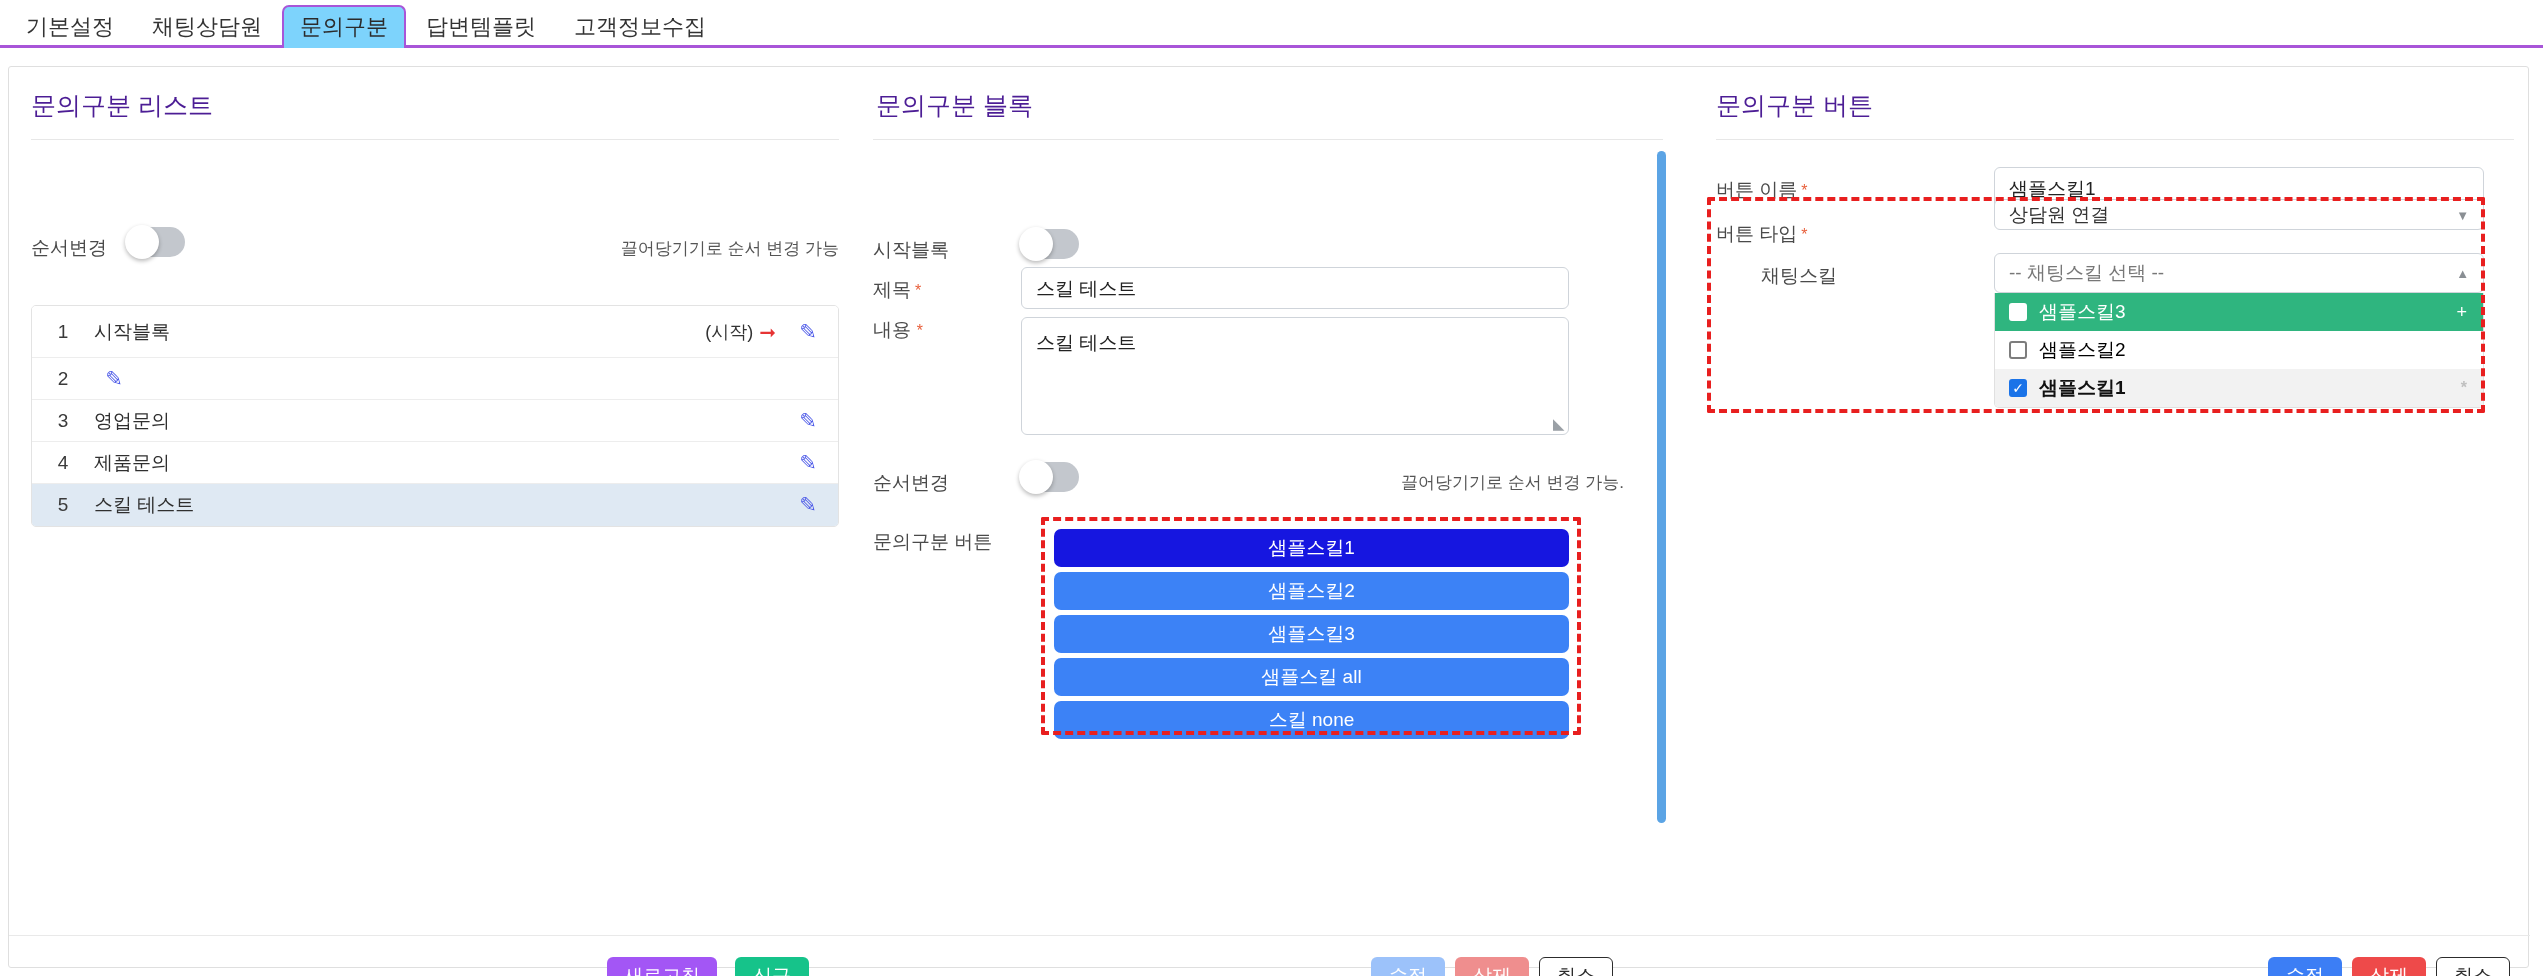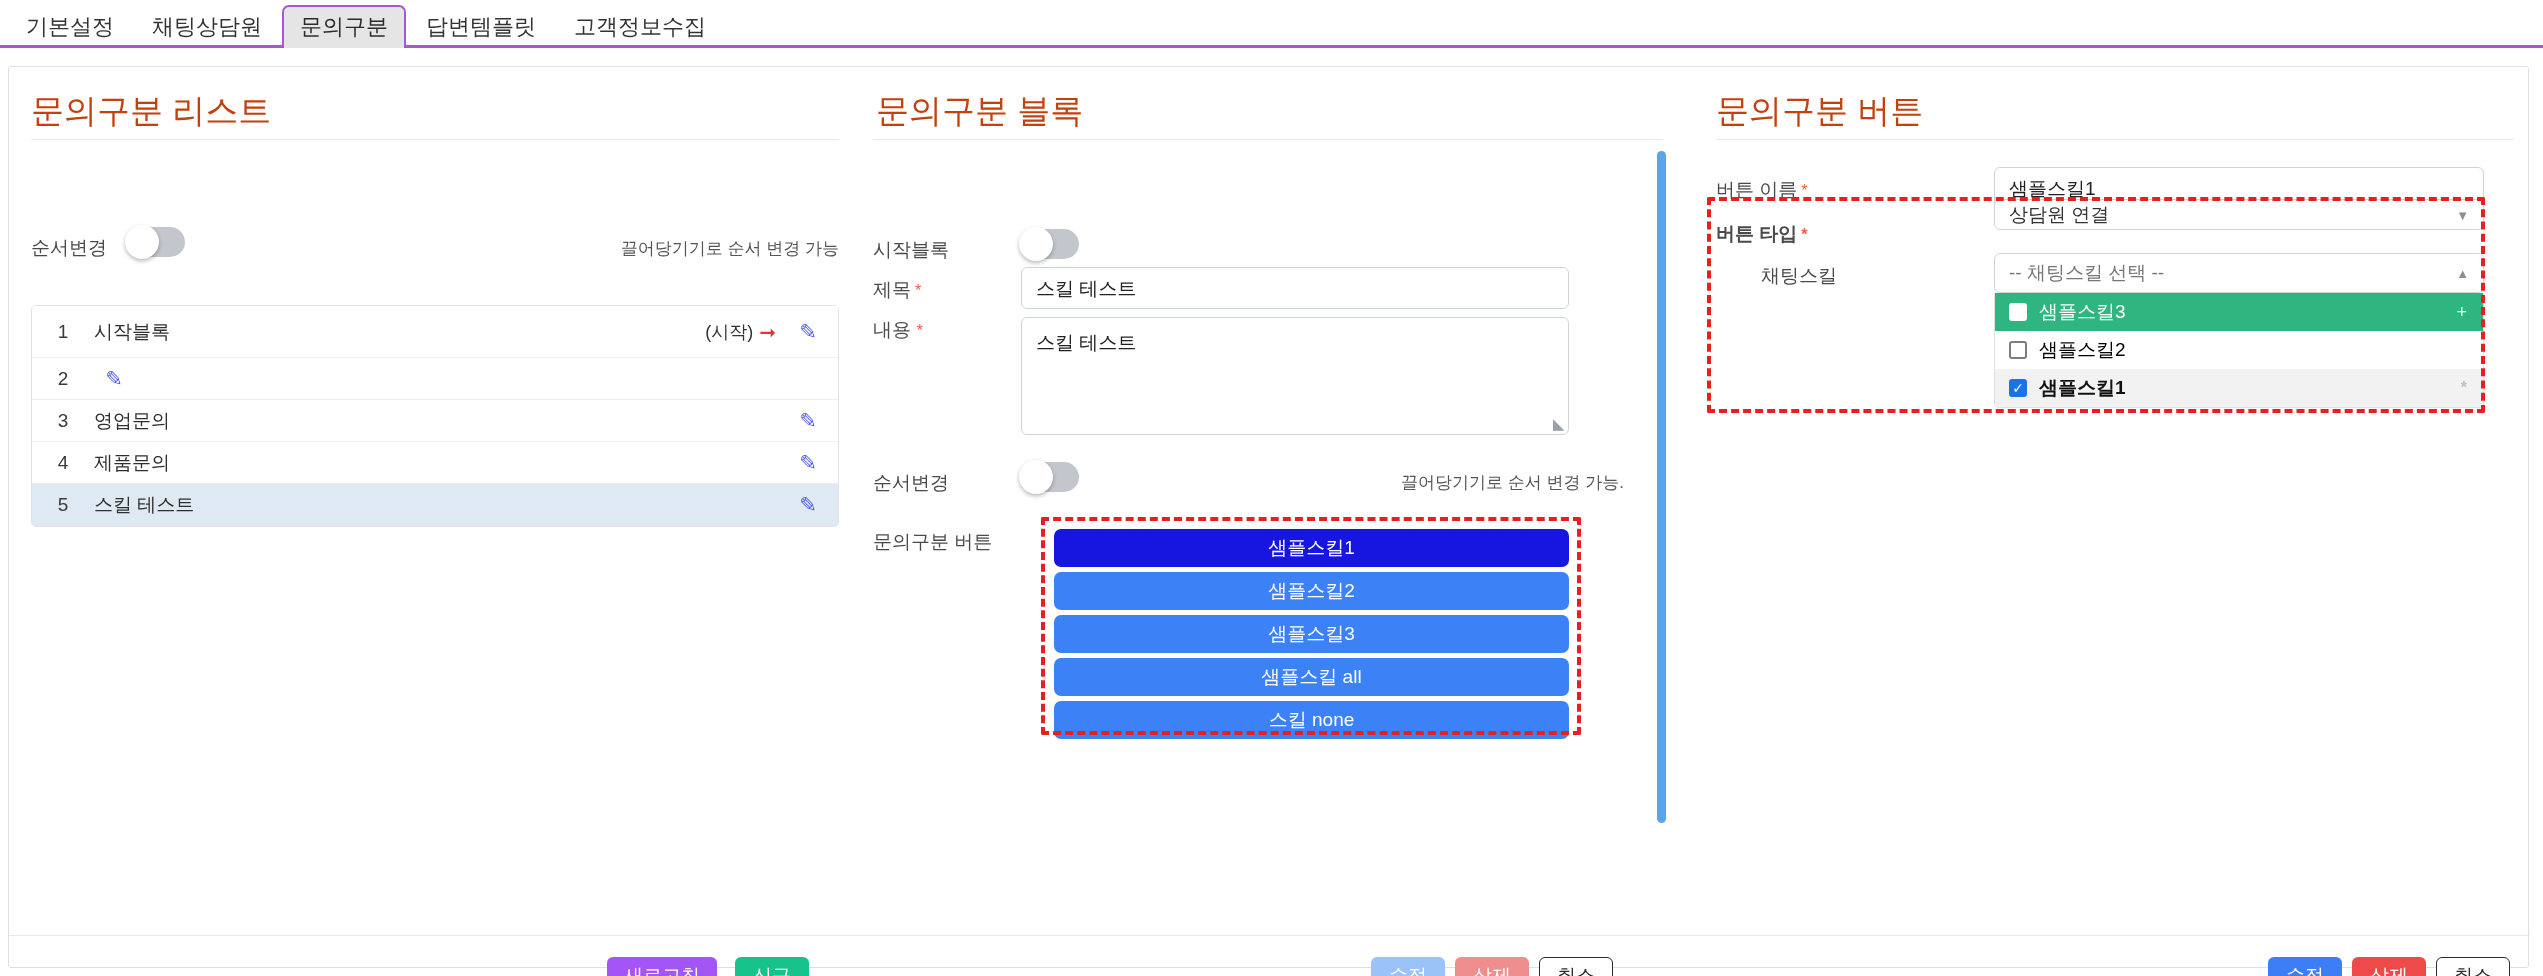--- a/index.html
+++ b/index.html
@@ -20,42 +20,42 @@
     font-size: 22px; color: #333;
     padding: 9px 16px 10px 16px;
     margin-right: 2px; line-height: 1;
     border: 2px solid transparent;
     border-bottom: none;
     border-radius: 7px 7px 0 0;
     position: relative; top: 3px;
     white-space: nowrap; cursor: pointer;
   }
   .tab.active {
-    background: #e5e5e5;
+    background: #7dd3fc;
     border-color: #a855d8;
     color: #2b2b2b;
   }
 
   
   .card {
     position: absolute; left: 8px; top: 66px;
     width: 2521px; height: 902px;
     background: #fff;
     border: 1px solid #dfdfdf;
     border-radius: 3px;
   }
 
   .panel { position: absolute; top: 0; height: 902px; }
   .panel-left   { left: 0px;    width: 852px; }
   .panel-mid    { left: 852px;  width: 845px; }
   .panel-right  { left: 1697px; width: 824px; }
 
   .panel-title {
     position: absolute; top: 22px;
-    font-size: 33px; color: #c2410c; white-space: nowrap;
+    font-size: 25px; color: #4c1d95; white-space: nowrap;
   }
   .panel-left  .panel-title { left: 22px; }
   .panel-mid   .panel-title { left: 15px; }
   .panel-right .panel-title { left: 10px; }
 
   .hr {
     position: absolute; height: 1px; background: #e7e7e7;
   }
 
   
@@ -297,21 +297,21 @@
 
   <div class="panel panel-right">
     <div class="panel-title">문의구분 버튼</div>
     <div class="hr" style="left:10px; top:72px; width:798px;"></div>
 
     <div style="position:absolute; left:10px; top:110px;" class="lbl">
       <span>버튼 이름</span><span class="req">*</span>
     </div>
     <div class="inp" style="position:absolute; left:288px; top:100px; width:490px; height:42px;">샘플스킬1</div>
 
-    <div style="position:absolute; left:10px; top:154px;font-weight:bold;" class="lbl">
+    <div style="position:absolute; left:10px; top:154px;" class="lbl">
       <span>버튼 타입</span><span class="req">*</span>
     </div>
     <div class="select" style="position:absolute; left:288px; top:132px; width:490px; height:31px;align-items:center;">
       <span>상담원 연결</span>
       <span class="caret">▼</span>
     </div>
 
     <div style="position:absolute; left:26px; top:196px;margin-left:29px;" class="lbl">채팅스킬</div>
     <div class="select" style="position:absolute; left:288px; top:186px; width:490px; height:40px;">
       <span class="ph">-- 채팅스킬 선택 --</span>

